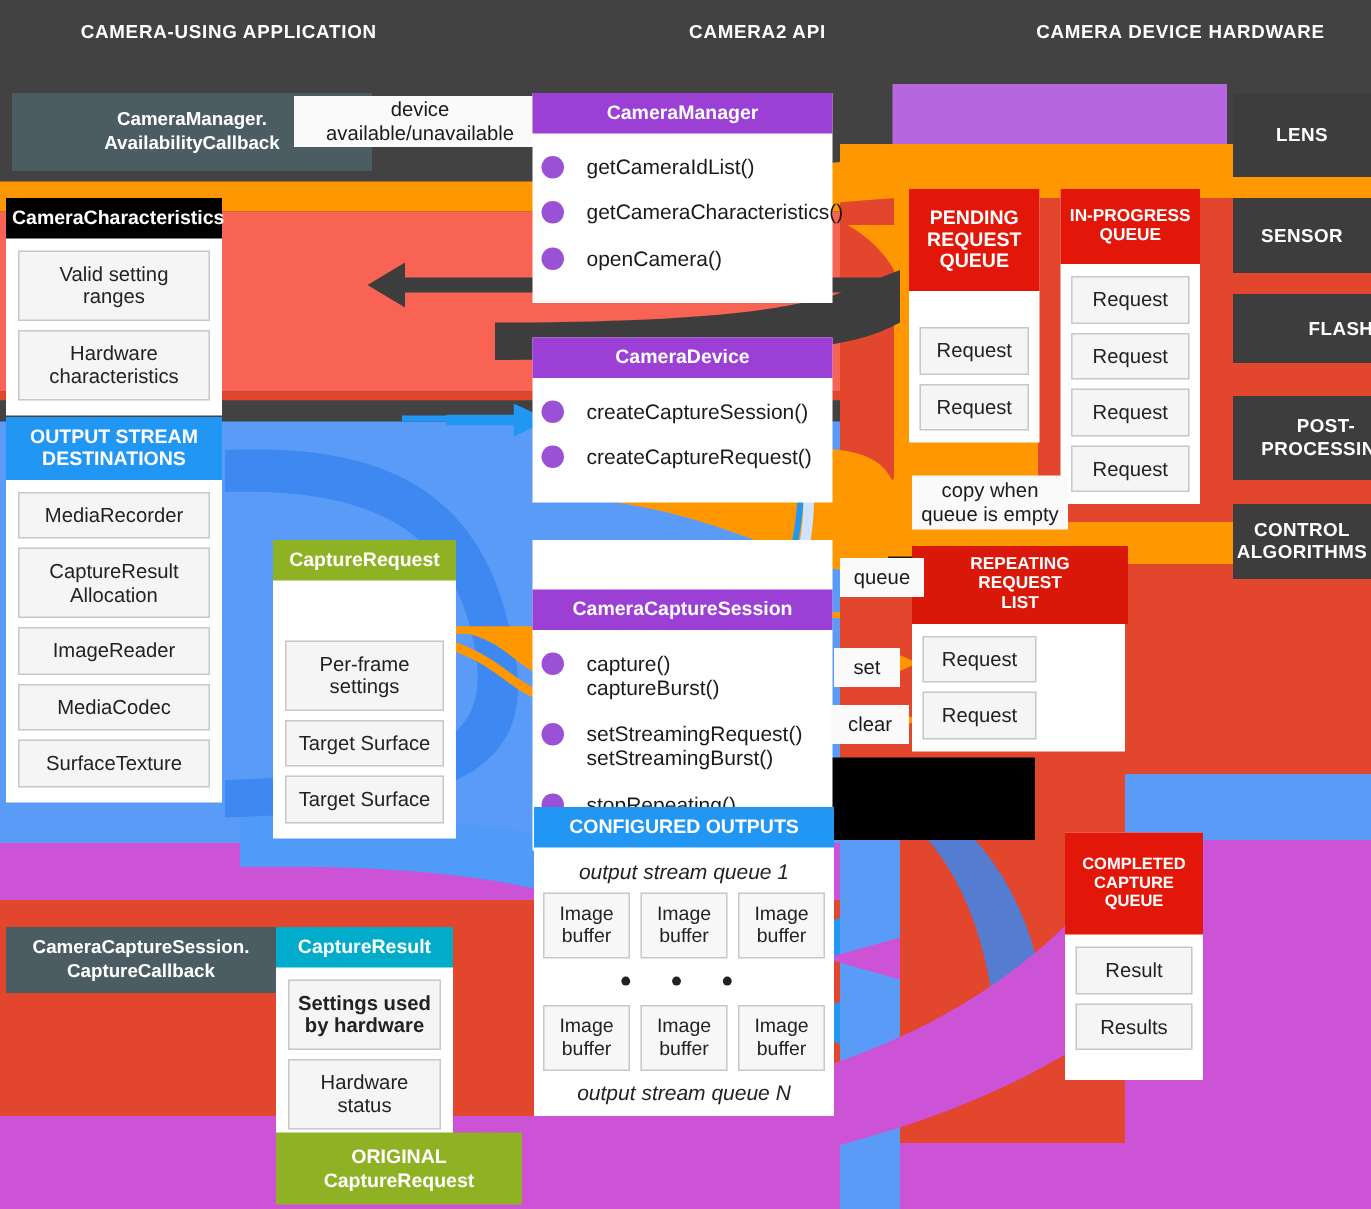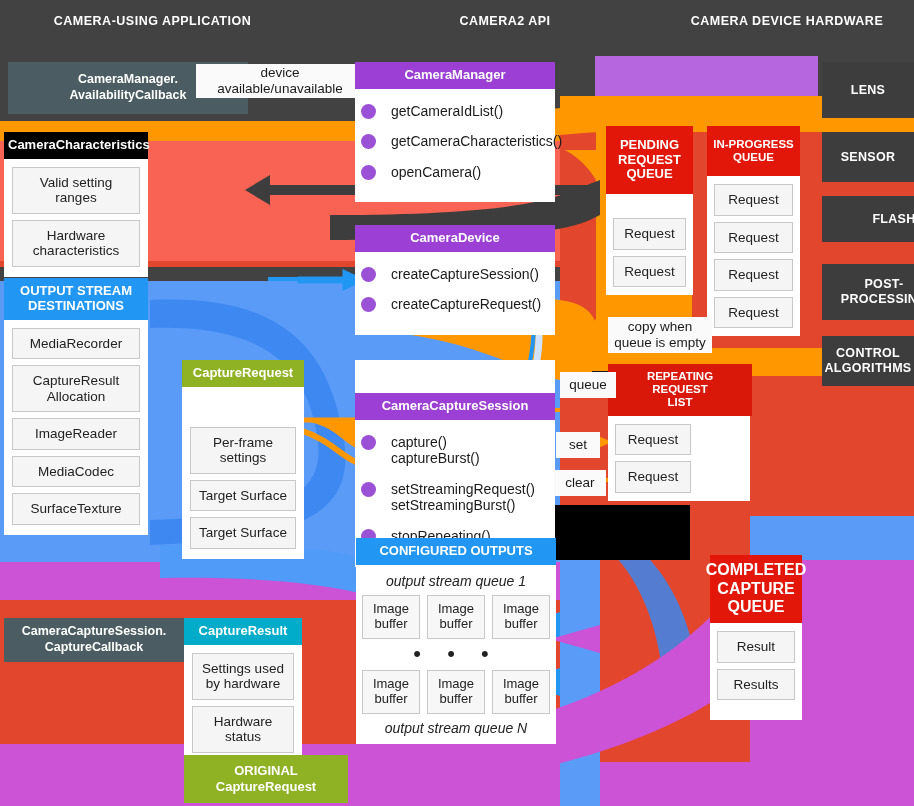--- a/index.html
+++ b/index.html
@@ -215,21 +215,21 @@
       <div class="chip" style="white-space: pre-line; margin-top: 32px;">Per-frame
 settings</div>
       <div class="chip">Target Surface</div>
       <div class="chip">Target Surface</div>
     </div>
   </div>
 
   <div class="card" style="left:184px;top:618px;width:118px;">
     <div class="card-title" style="background:#00acc9;">CaptureResult</div>
     <div class="card-body">
-      <div class="chip" style="white-space: pre-line;">Settings used
+      <div class="chip" style="white-space: pre-line; font-weight: bold;">Settings used
 by hardware</div>
       <div class="chip" style="white-space: pre-line;">Hardware
 status</div>
     </div>
   </div>
 
   <div class="abs" style="left:184px;top:755px;width:164px;height:48px;background:#8fb225;
        color:#fff;font-weight:bold;font-size:13px;text-align:center;line-height:1.2;
        display:flex;align-items:center;justify-content:center;">
     <span style="white-space: pre-line;">ORIGINAL
@@ -353,21 +353,21 @@
     <span>queue</span>
   </div>
   <div class="tag" style="left:556px;top:432px;width:36px;height:22px;display:flex;align-items:center;justify-content:center;">
     <span>set</span>
   </div>
   <div class="tag" style="left:554px;top:470px;width:44px;height:22px;display:flex;align-items:center;justify-content:center;">
     <span>clear</span>
   </div>
 
   <div class="card" style="left:710px;top:555px;width:92px;height:165px;">
-    <div class="card-title" style="background: rgb(226, 23, 10); font-size: 16px; min-height: 56px; display: flex; align-items: center; justify-content: center; white-space: pre-line;">COMPLETED
+    <div class="card-title" style="background: rgb(226, 23, 10); font-size: 11px; min-height: 56px; display: flex; align-items: center; justify-content: center; white-space: pre-line;">COMPLETED
 CAPTURE
 QUEUE</div>
     <div class="card-body" style="padding:8px 7px 8px 7px;">
       <div class="chip">Result</div>
       <div class="chip">Results</div>
     </div>
   </div>
 
   <div class="hw" style="left:822px;top:62px;width:92px;height:56px;">
     <span>LENS</span>

